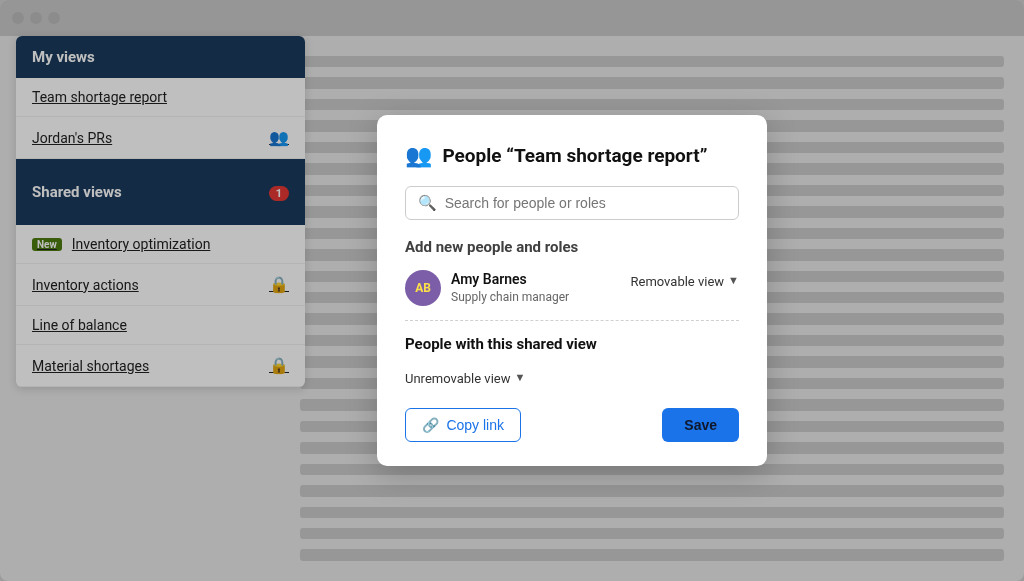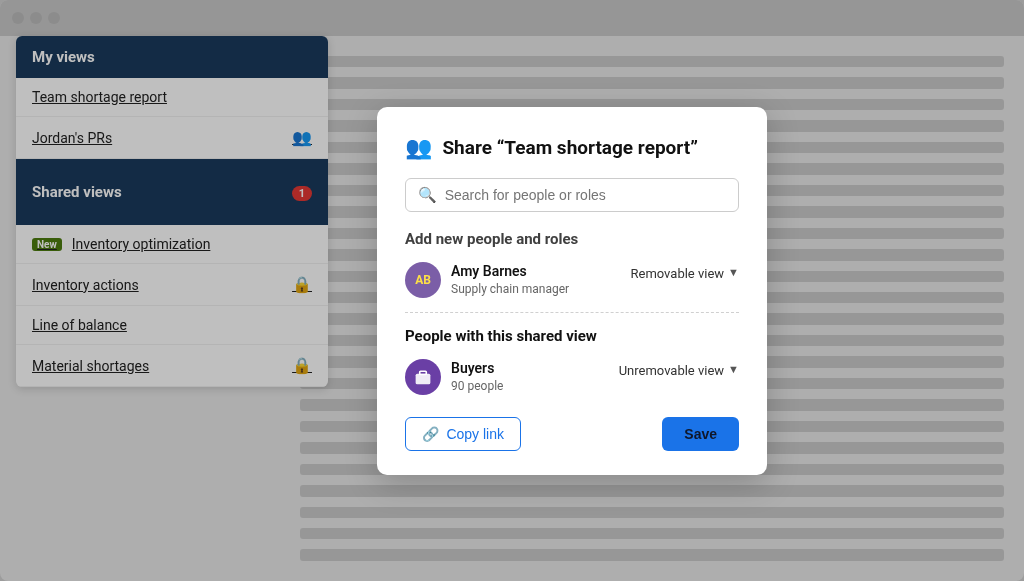--- a/index.html
+++ b/index.html
@@ -33,21 +33,21 @@
       width: 12px; height: 12px;
       border-radius: 50%;
       background: #bbb;
     }
 
     
     .sidebar {
       position: absolute;
       top: 36px;
       left: 16px;
-      width: 312px;
+      width: 289px;
       background: #fff;
       border-radius: 6px;
       overflow: hidden;
       box-shadow: 0 2px 8px rgba(0,0,0,0.15);
       z-index: 10;
     }
 
     .sidebar-section-header {
       background: #1a3a5c;
       color: #fff;
@@ -396,21 +396,21 @@
     </div>
     <span class="lock-icon">🔒</span>
   </div>
 </div>
 
 <div class="modal-overlay">
   <div class="modal">
 
     <div class="modal-title">
       <span class="modal-title-icon">👥</span>
-      <span>Share “Team shortage report”</span>
+      <span>People “Team shortage report”</span>
     </div>
 
     <div class="search-bar">
       <span class="search-icon">🔍</span>
       <input type="text" placeholder="Search for people or roles" style="">
     </div>
 
     <div class="section-label">Add new people and roles</div>
 
     <div class="person-row">
@@ -427,33 +427,20 @@
         <span>Removable view</span>
         <span class="chevron">▼</span>
       </div>
     </div>
 
     <hr class="divider">
 
     <div class="people-section-label">People with this shared view</div>
 
     <div class="person-row">
-      <div class="person-left">
-        <div class="avatar-briefcase">
-          <svg width="20" height="18" viewBox="0 0 24 22" fill="white" xmlns="http://www.w3.org/2000/svg">
-            <rect x="3" y="7" width="18" height="13" rx="2" fill="white" fill-opacity="0.9"></rect>
-            <rect x="8" y="4" width="8" height="4" rx="1" stroke="white" stroke-width="2" fill="none"></rect>
-            <rect x="0" y="7" width="24" height="13" rx="2" fill="none" stroke="white" stroke-width="0"></rect>
-          </svg>
-        </div>
-        <div>
-          <div class="person-name">Buyers</div>
-          <div class="person-count">90 people</div>
-        </div>
-      </div>
       <div class="view-select">
         <span>Unremovable view</span>
         <span class="chevron">▼</span>
       </div>
     </div>
 
     <div class="modal-footer">
       <button class="copy-link-btn">
         <span>🔗</span>
         <span>Copy link</span>

